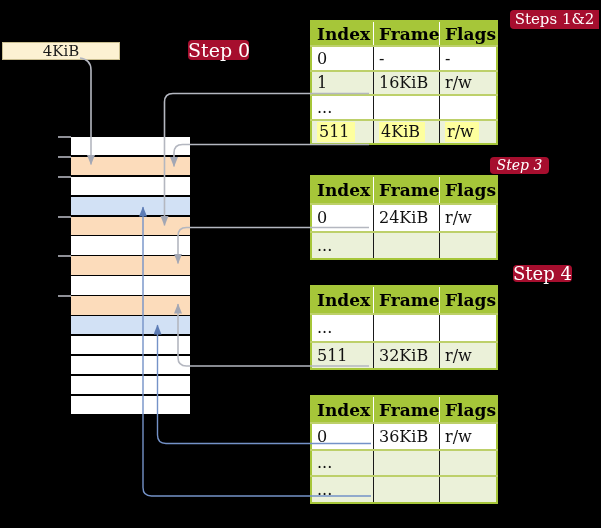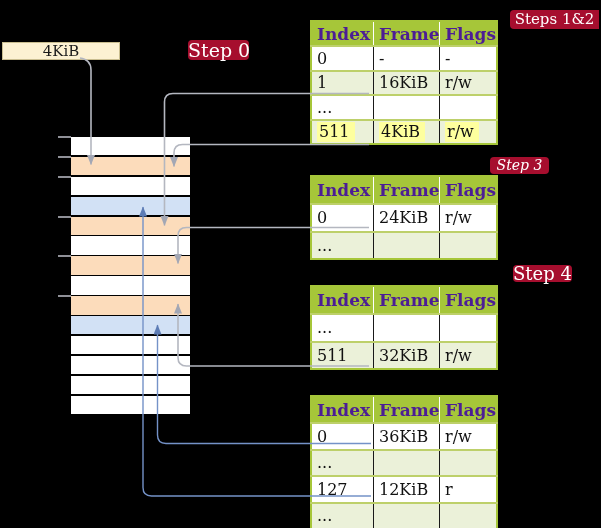--- a/index.html
+++ b/index.html
@@ -22,21 +22,21 @@
   
   .memory-stack{position:absolute;left:71px;top:137px;width:119px;height:277px;
                 display:grid;grid-template-rows:repeat(14,1fr);row-gap:1.5px;background:#000;}
   .mrow{width:100%;}
   .tick{position:absolute;left:58px;width:13px;height:2px;background:#8f9097;}
 
   
   .ptable-wrap{position:absolute;left:310px;}
   #t0{top:20px}#t1{top:175px}#t2{top:285px}#t3{top:395px}
   .ptable{border-collapse:collapse;width:171px;table-layout:fixed;border:2px solid var(--table-header);}
-  .ptable th{background:var(--table-header);color:#4c1d95;text-align:left;font-weight:bold;
+  .ptable th{background:var(--table-header);color:#000000;text-align:left;font-weight:bold;
              font-size:17px;padding:0 0 0 5px;border-left:1px solid #fff;margin-top:29px;}
   .ptable th:first-child{border-left:none;}
   .ptable th:nth-child(1){width:56px}.ptable th:nth-child(2){width:60px}.ptable th:nth-child(3){width:51px}
   .ptable td{background:#fff;color:#111;font-size:16px;padding:0 0 0 5px;vertical-align:middle;
              border-left:1px solid #191919;border-top:2px solid #bdd06a;overflow:hidden;white-space:nowrap;}
   .ptable td:first-child{border-left:none;}
   .ptable tr.shaded td{background:var(--table-row-alt);}
   #t0 th{height:23px}#t0 td{height:22.5px}
   #t1 th{height:26px}#t1 td{height:25.5px}
   #t2 th{height:26px}#t2 td{height:25.5px}
@@ -175,25 +175,20 @@
         <tbody>
           <tr>
             <td>0</td>
             <td>36KiB</td>
             <td>r/w</td>
           </tr>
           <tr class="shaded">
             <td>...</td>
             <td></td>
             <td></td>
-          </tr>
-          <tr>
-            <td>127</td>
-            <td>12KiB</td>
-            <td>r</td>
           </tr>
           <tr class="shaded">
             <td>...</td>
             <td></td>
             <td></td>
           </tr>
         </tbody>
       </table>
     </div>
 

